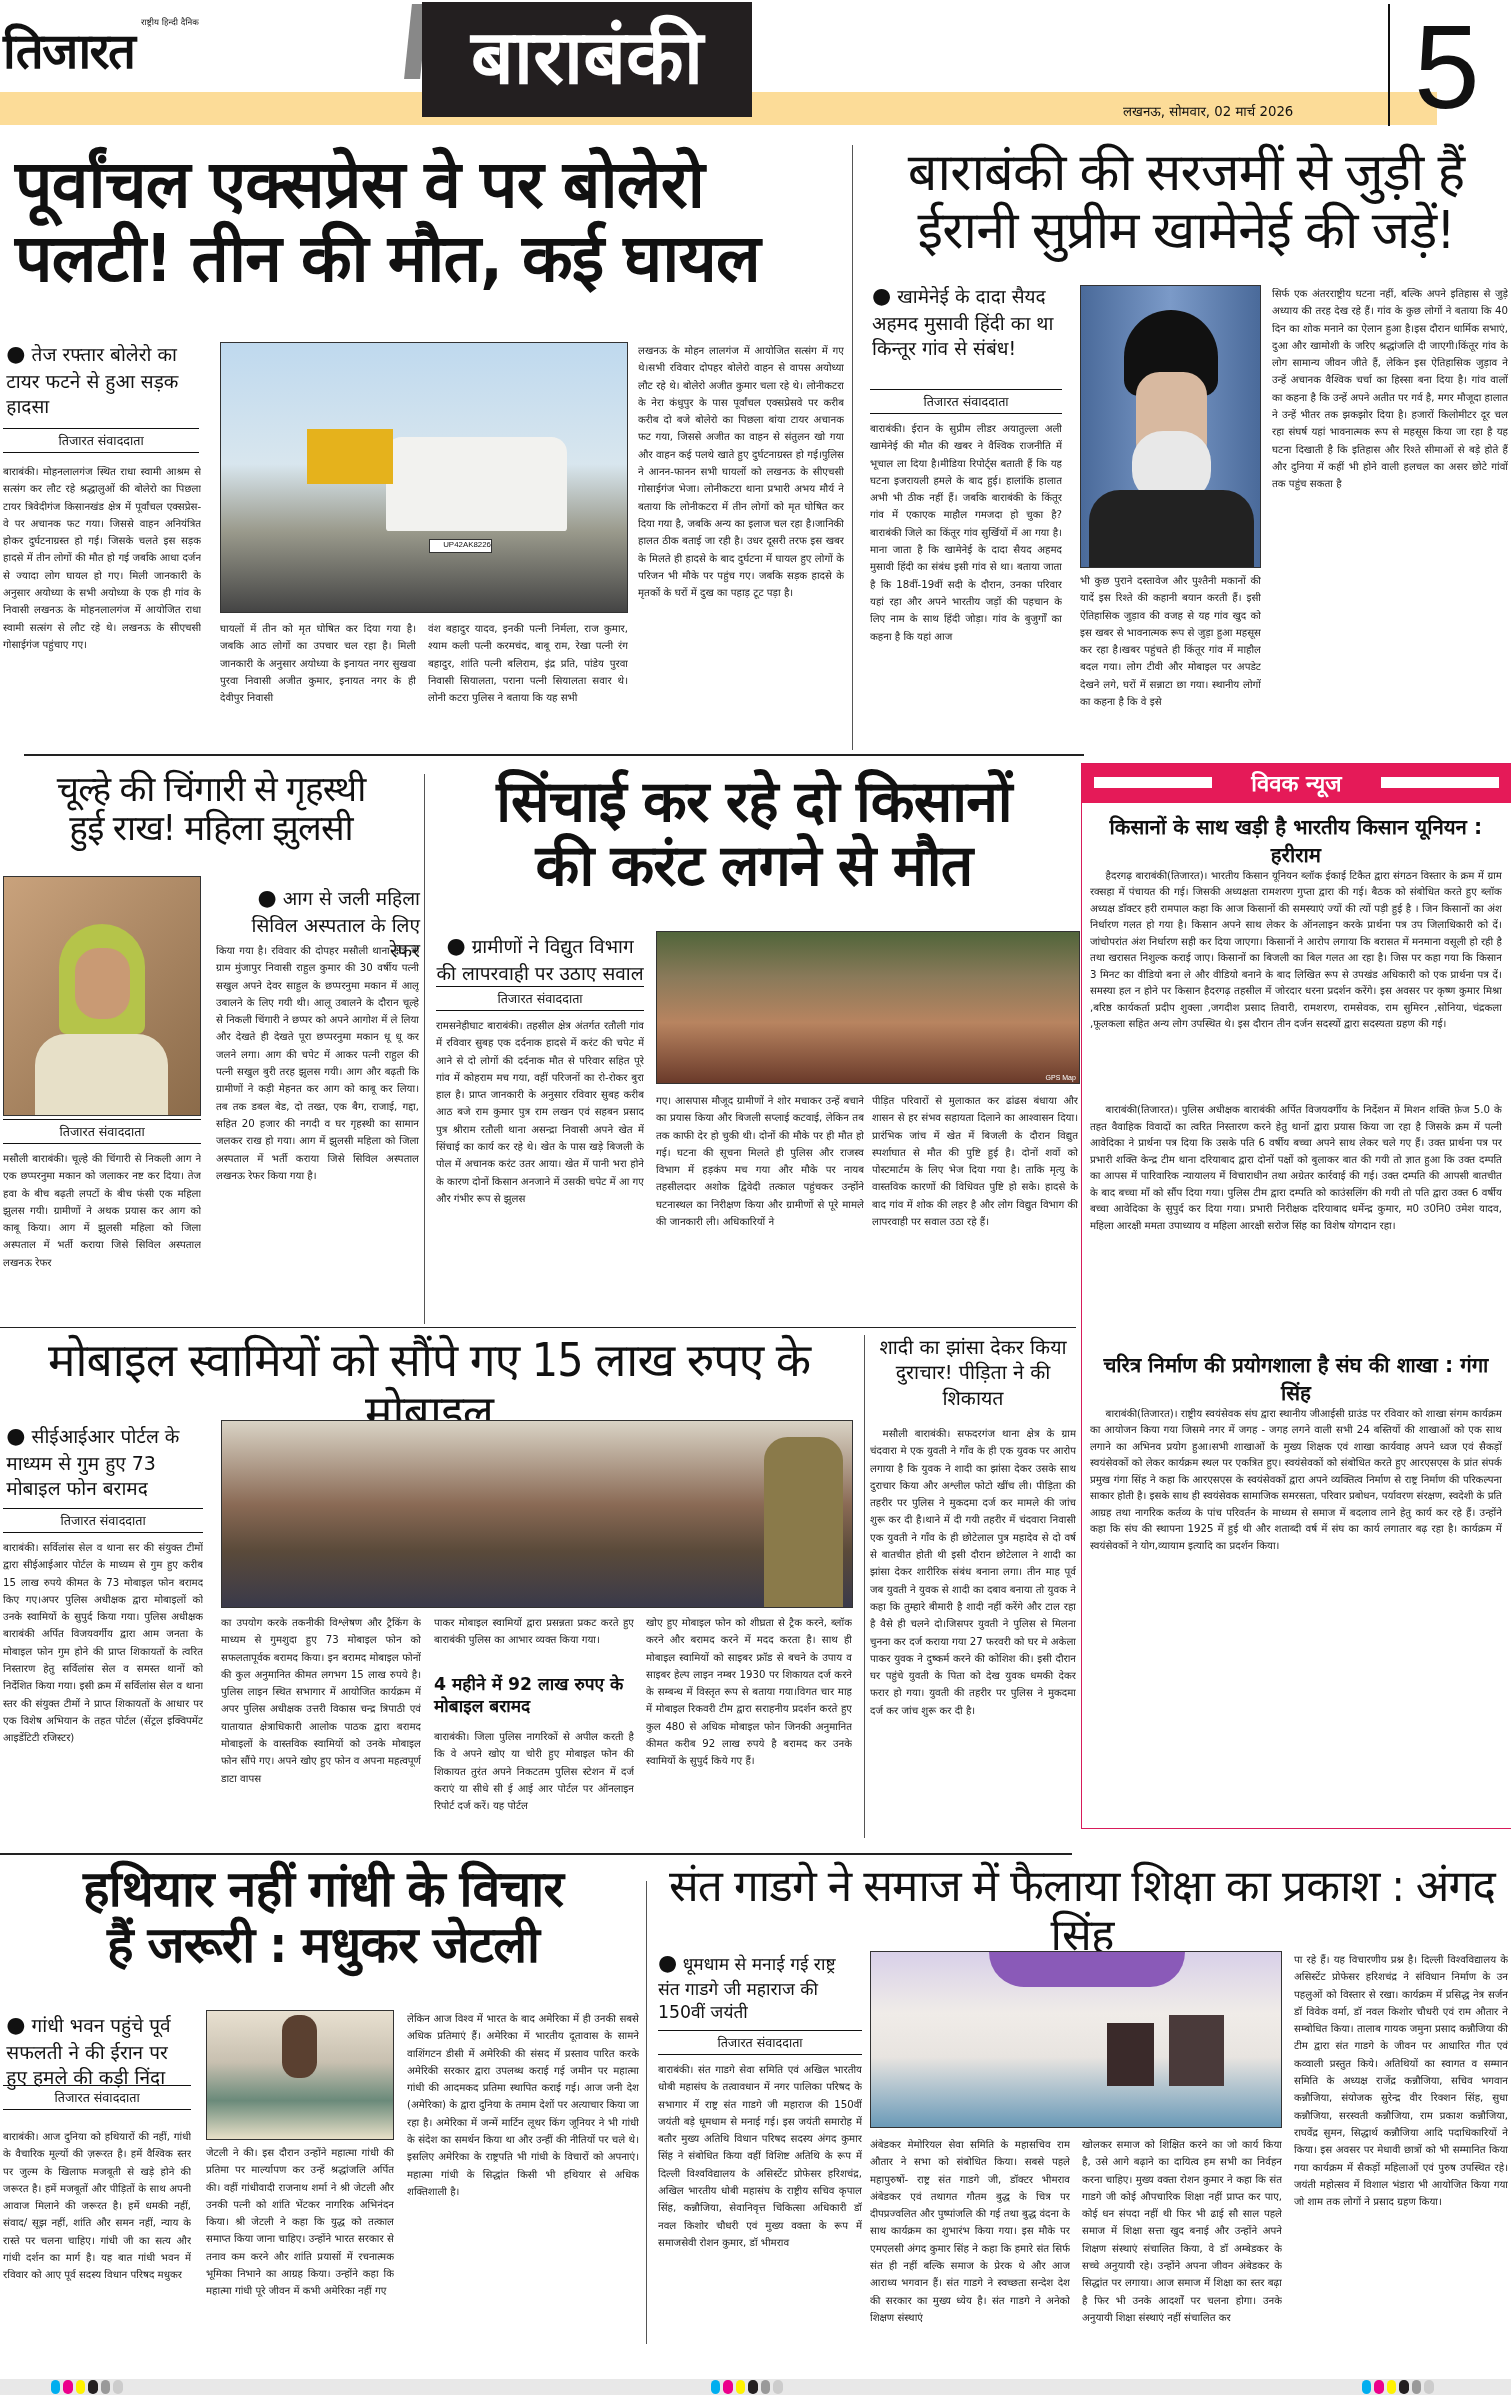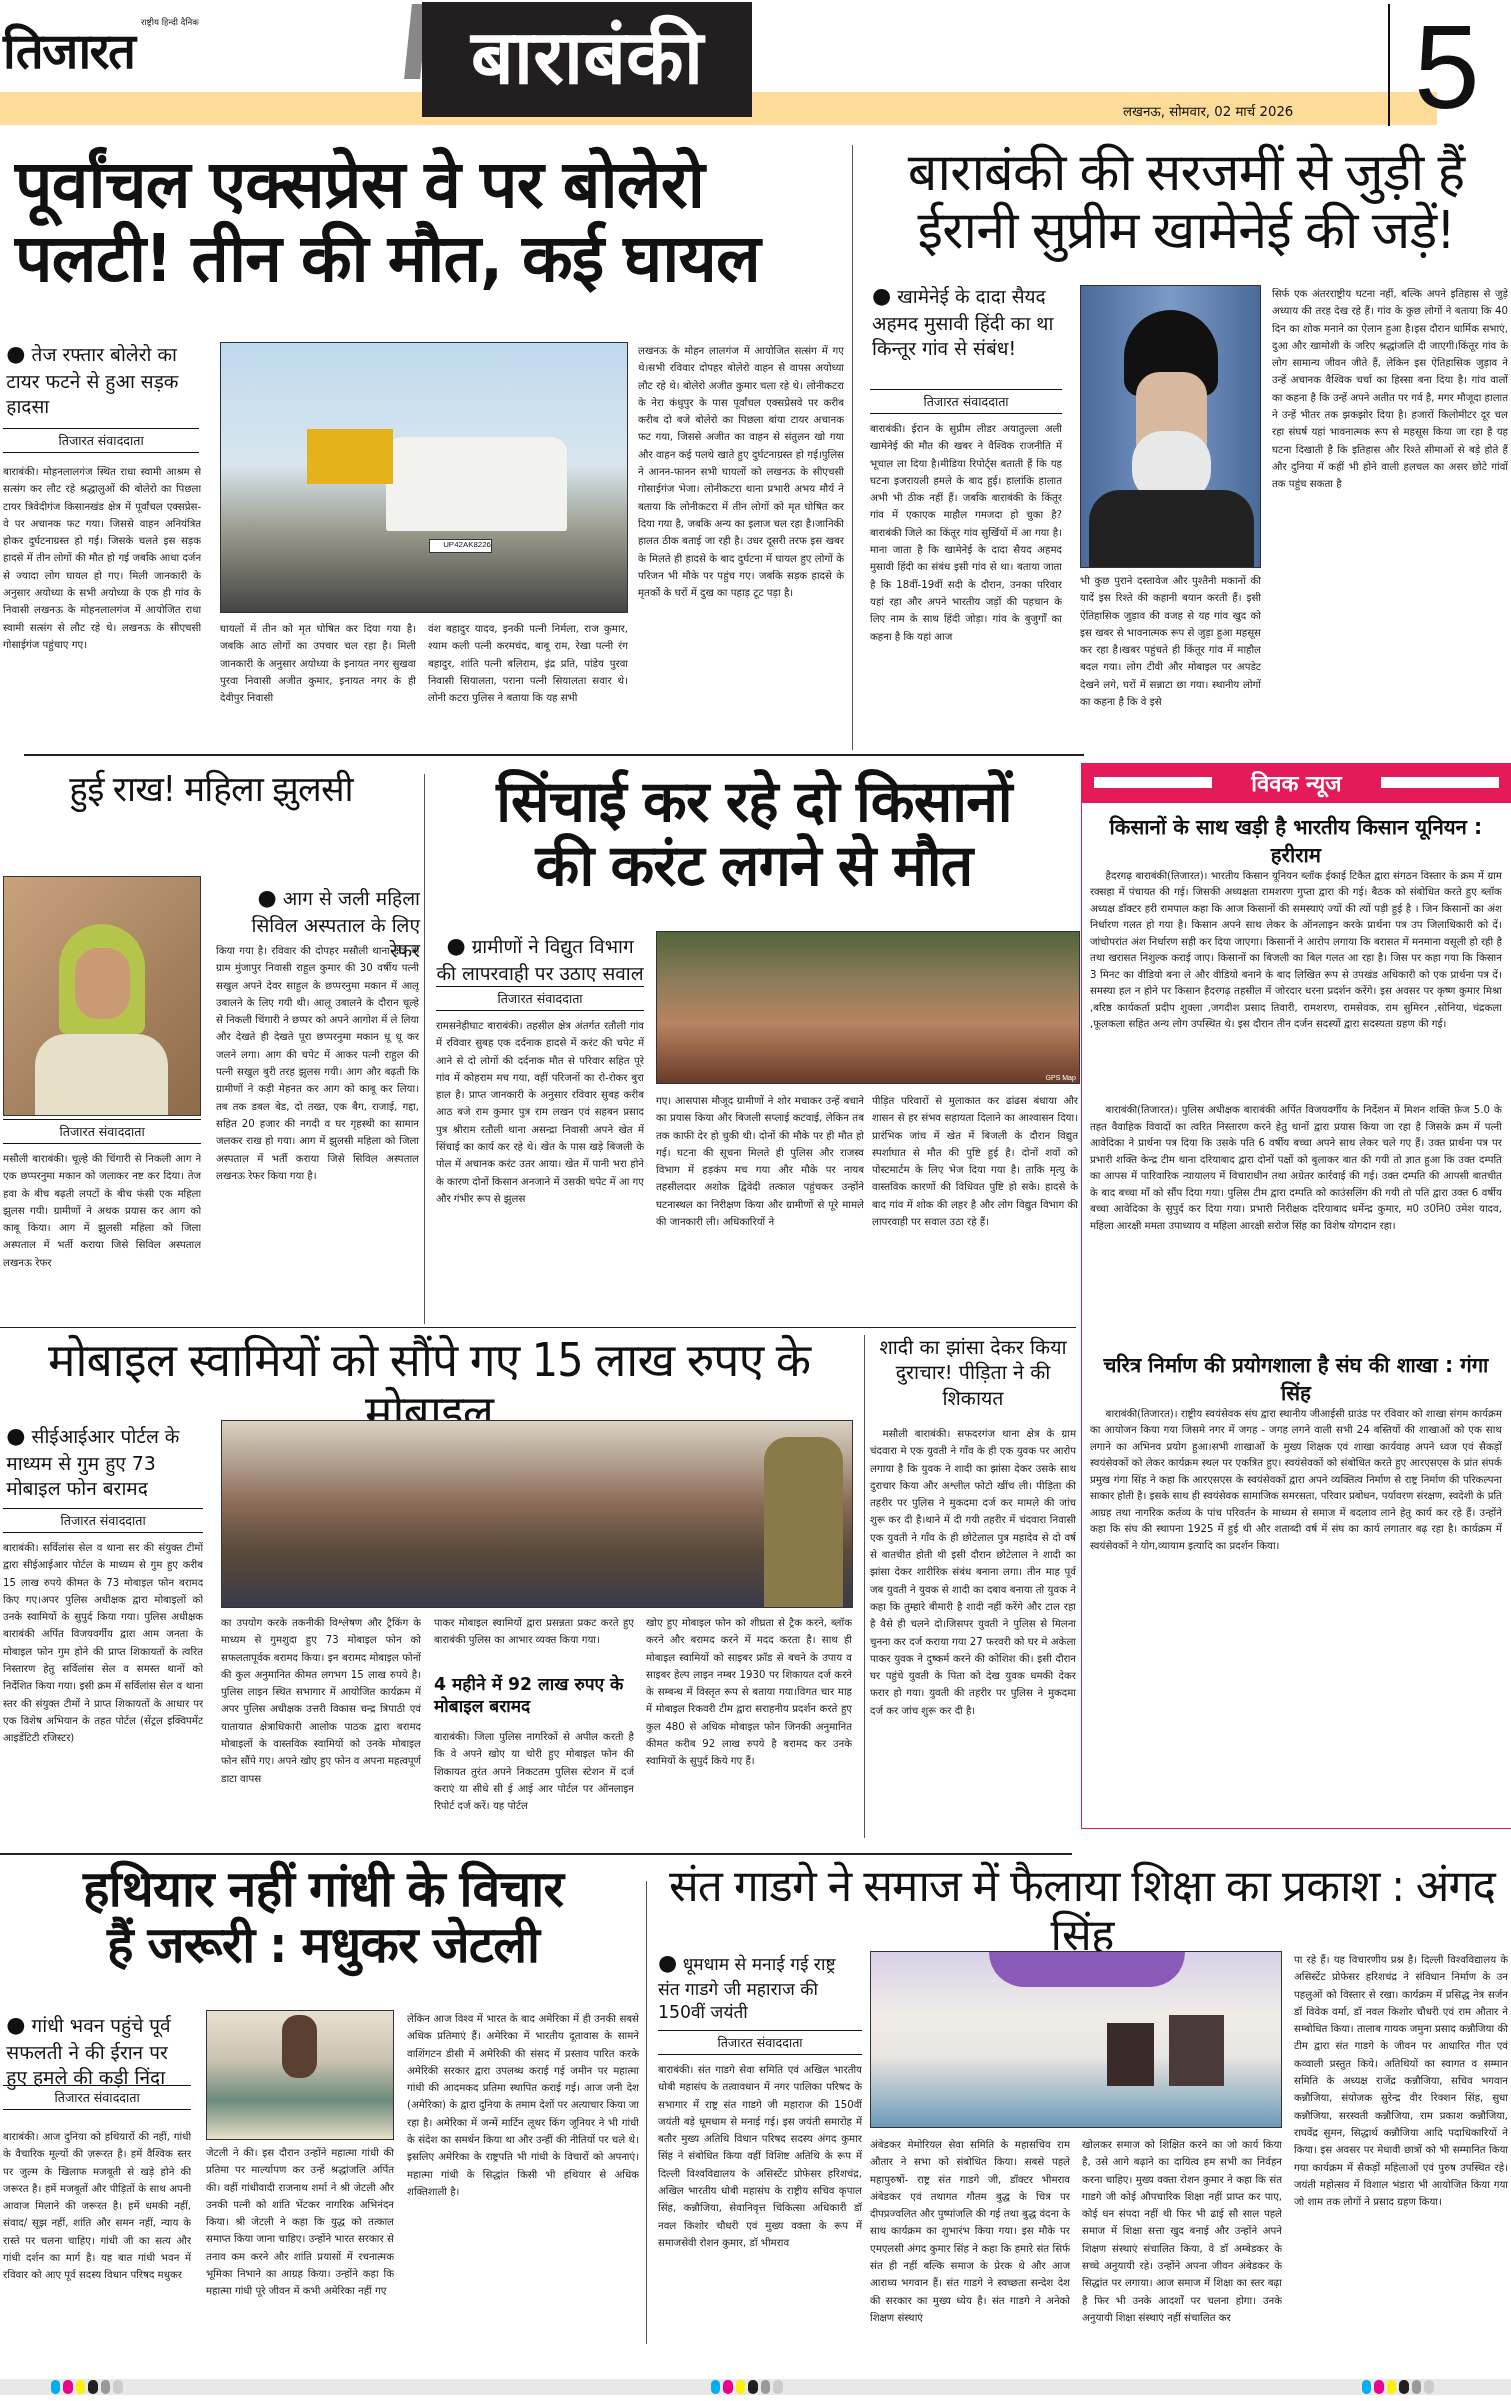--- a/index.html
+++ b/index.html
@@ -68,20 +68,21 @@
   <div class="abs" style="left:55px;top:86px;width:71px;height:94px;background:#d8b9a0;border-radius:23.6px"></div>
   <div class="abs" style="left:51px;top:145px;width:79px;height:71px;background:#e8e8e8;border-radius:31px"></div>
   <div class="abs" style="left:7.9px;top:204px;width:165px;height:86px;background:#222;border-radius:31px 31px 0 0"></div>
 </div>
 <div class="abs body" style="left:1080px;top:572px;width:181px;height:173px">भी कुछ पुराने दस्तावेज और पुश्तैनी मकानों की यादें इस रिश्ते की कहानी बयान करती हैं। इसी ऐतिहासिक जुड़ाव की वजह से यह गांव खुद को इस खबर से भावनात्मक रूप से जुड़ा हुआ महसूस कर रहा है।खबर पहुंचते ही किंतूर गांव में माहौल बदल गया। लोग टीवी और मोबाइल पर अपडेट देखने लगे, घरों में सन्नाटा छा गया। स्थानीय लोगों का कहना है कि वे इसे</div>
 <div class="abs body" style="left:1272px;top:285px;width:236px;height:459px">सिर्फ एक अंतरराष्ट्रीय घटना नहीं, बल्कि अपने इतिहास से जुड़े अध्याय की तरह देख रहे हैं। गांव के कुछ लोगों ने बताया कि 40 दिन का शोक मनाने का ऐलान हुआ है।इस दौरान धार्मिक सभाएं, दुआ और खामोशी के जरिए श्रद्धांजलि दी जाएगी।किंतूर गांव के लोग सामान्य जीवन जीते हैं, लेकिन इस ऐतिहासिक जुड़ाव ने उन्हें अचानक वैश्विक चर्चा का हिस्सा बना दिया है। गांव वालों का कहना है कि उन्हें अपने अतीत पर गर्व है, मगर मौजूदा हालात ने उन्हें भीतर तक झकझोर दिया है। हजारों किलोमीटर दूर चल रहा संघर्ष यहां भावनात्मक रूप से महसूस किया जा रहा है यह घटना दिखाती है कि इतिहास और रिश्ते सीमाओं से बड़े होते हैं और दुनिया में कहीं भी होने वाली हलचल का असर छोटे गांवों तक पहुंच सकता है</div>
 
 <div class="abs hr" style="left:23.6px;top:754px;width:1060px"></div>
 
 <div class="abs h1" style="left:3.1px;top:770px;width:416px;font-size:35px;text-align:center;font-weight:normal">
+  <div>चूल्हे की चिंगारी से गृहस्थी</div>
   <div>हुई राख! महिला झुलसी</div>
 </div>
 <div class="abs vr" style="left:424px;top:774px;height:550px"></div>
 <div class="abs photo" style="left:3.1px;top:876px;width:198px;height:240px;background:linear-gradient(135deg,#c9a27c,#8b6b4a)">
   <div class="abs" style="left:55px;top:47px;width:86px;height:110px;background:#b5c44a;border-radius:43px 43px 7.9px 7.9px"></div>
   <div class="abs" style="left:71px;top:71px;width:55px;height:71px;background:#c99a74;border-radius:23.6px"></div>
   <div class="abs" style="left:31px;top:157px;width:133px;height:86px;background:#e7e0c8;border-radius:31px 31px 0 0"></div>
 </div>
 <div class="abs sub" style="left:216px;top:883px;width:204px;text-align:right"><span class="dot">●</span> <span>आग से जली महिला सिविल अस्पताल के लिए रेफर</span></div>
 <div class="abs byline" style="left:3.1px;top:1119px;width:198px">तिजारत संवाददाता</div>

